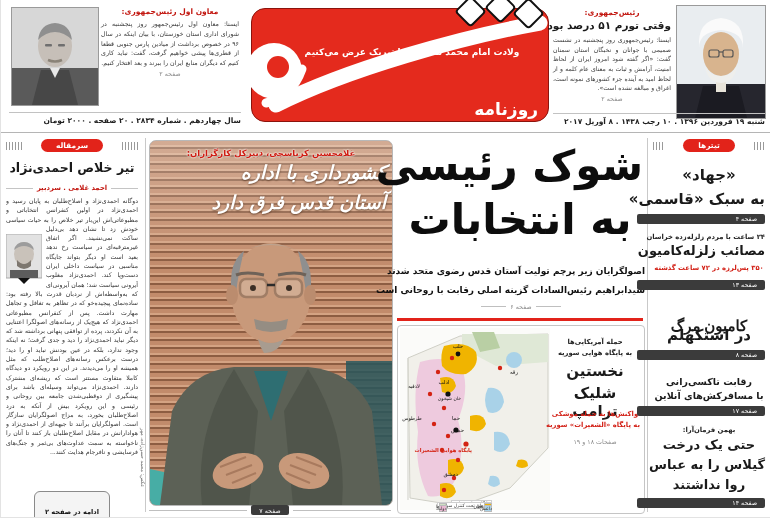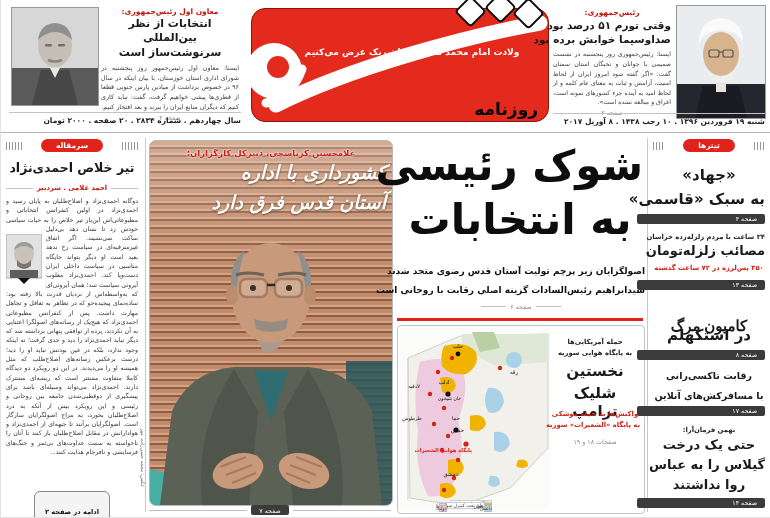--- a/index.html
+++ b/index.html
@@ -15,21 +15,21 @@
   .just{text-align:justify;}
   .kicker-red{color:#c2160f;font-weight:bold;}
   .body-sm{font-size:6.3px;line-height:1.55;color:#3a3a3a;}
   
   .mast-box{position:absolute;left:250px;top:8px;width:296px;height:112px;background:#e42a1d;
     border:1px solid #8c130c;border-radius:14px;}
   .mast-dot{position:absolute;width:19px;height:19px;background:#fff;border:2.5px solid #111;
     border-radius:4px;transform:rotate(45deg);}
   .mast-congrats{position:absolute;top:38px;left:50px;right:26px;color:#fff;font-size:9px;
     font-weight:bold;text-align:center;}
-  .mast-rooznameh{position:absolute;bottom:2px;right:10px;color:#000000;font-size:17px;font-weight:bold;}
+  .mast-rooznameh{position:absolute;bottom:2px;right:10px;color:#ffffff;font-size:17px;font-weight:bold;}
   
   .pillrow{position:absolute;display:flex;align-items:center;justify-content:center;gap:19px;}
   .pill{background:#e2231a;color:#fff;font-size:7.5px;font-weight:bold;padding:2px 15px;
     border-radius:9px;white-space:nowrap;}
   .deco{width:16px;height:8px;background:repeating-linear-gradient(90deg,#9a9a9a 0 1px,transparent 1px 3px);}
   
   .pagerow{position:absolute;display:flex;align-items:center;gap:4px;}
   .pagerow .ln{flex:1;height:1px;background:#bfbfbf;}
   .pagebox{background:#3b3b3b;color:#fff;font-size:6.3px;padding:1.5px 8px;border-radius:2px;white-space:nowrap;}
   .pageplain{color:#8a8a8a;font-size:6.3px;white-space:nowrap;}
@@ -91,24 +91,20 @@
       <path d="M38,60 L43,70 L48,60 Z" fill="#e8e8e8"></path>
       <ellipse cx="43" cy="38" rx="17" ry="21" fill="#c6bfb8"></ellipse>
       <path d="M26,32 Q28,16 43,15 Q58,16 60,32 Q52,24 43,24 Q34,24 26,32 Z" fill="#8f8f8f"></path>
       <rect x="33" y="36" width="7" height="2.4" rx="1" fill="#6f6f6f"></rect>
       <rect x="46" y="36" width="7" height="2.4" rx="1" fill="#6f6f6f"></rect>
       <path d="M36,52 Q43,55 50,52" stroke="#8a8378" stroke-width="2.5" fill="none"></path>
     </svg>
   </div>
   <div class="abs" style="left:100px;top:7px;width:138px;">
     <div class="kicker-red center" style="font-size:7.5px;">معاون اول رئیس‌جمهوری:</div>
-    <div class="center" style="font-size:11px;font-weight:bold;line-height:1.3;margin-top:1px;">
-      <div>انتخابات از نظر بین‌المللی</div>
-      <div>سرنوشت‌ساز است</div>
-    </div>
     <div class="body-sm just" style="margin-top:3px;">ایسنا: معاون اول رئیس‌جمهور روز پنجشنبه در شورای اداری استان خوزستان، با بیان اینکه در سال ۹۶ در خصوص برداشت از میادین پارس جنوبی قطعا از قطری‌ها پیشی خواهیم گرفت، گفت: نباید کاری کنیم که دیگران منابع ایران را ببرند و بعد افتخار کنیم.</div>
     <div class="center pageplain" style="margin-top:2px;">صفحه ۲</div>
   </div>
   <div class="hline" style="left:8px;top:112px;width:232px;"></div>
   <div class="abs topline" style="left:8px;top:116px;width:232px;text-align:right;">سال چهاردهم . شماره ۲۸۳۴ . ۲۰ صفحه . ۲۰۰۰ تومان</div>
 
   <div class="mast-box">
     <svg class="abs" style="left:0;top:0;overflow:visible;" width="296" height="112" viewBox="0 0 296 112">
       <path d="M288,14 C210,28 95,60 24,96" stroke="#fff" stroke-width="15" stroke-linecap="round" fill="none"></path>
       <circle cx="22" cy="62" r="28" fill="#fff"></circle>
@@ -133,21 +129,20 @@
       <path d="M28,60 Q30,76 44,77 Q58,76 60,60 Q56,70 44,70 Q32,70 28,60 Z" fill="#efefec"></path>
       <rect x="32" y="44" width="10" height="7" rx="2" fill="none" stroke="#555" stroke-width="1.2"></rect>
       <rect x="46" y="44" width="10" height="7" rx="2" fill="none" stroke="#555" stroke-width="1.2"></rect>
       <line x1="42" y1="46" x2="46" y2="46" stroke="#555" stroke-width="1.2"></line>
     </svg>
   </div>
   <div class="abs" style="left:552px;top:8px;width:118px;">
     <div class="kicker-red center" style="font-size:7.5px;">رئیس‌جمهوری:</div>
     <div class="center" style="font-size:10.5px;font-weight:bold;line-height:1.35;margin-top:1px;white-space:nowrap;">
       <div>وقتی تورم ۵۱ درصد بود</div>
-      <div>صداوسیما خوابش برده بود</div>
     </div>
     <div class="body-sm just" style="margin-top:3px;font-size:6.2px;">ایسنا: رئیس‌جمهوری روز پنجشنبه در نشست صمیمی با جوانان و نخبگان استان سمنان گفت: «اگر گفته شود امروز ایران از لحاظ امنیت، آرامش و ثبات به معنای عام کلمه و از لحاظ امید به آینده جزء کشورهای نمونه است، اغراق و مبالغه نشده است».</div>
     <div class="center pageplain" style="margin-top:2px;">صفحه ۲</div>
   </div>
   <div class="hline" style="left:552px;top:113px;width:212px;"></div>
   <div class="abs topline" style="left:552px;top:117px;width:212px;text-align:right;">شنبه ۱۹ فروردین ۱۳۹۶ . ۱۰ رجب ۱۴۳۸ . ۸ آوریل ۲۰۱۷</div>
 
   <div class="hline" style="left:0;top:132px;width:770px;background:#b5b5b5;"></div>
 
   <div class="vline" style="left:144px;top:138px;height:374px;"></div>
@@ -328,37 +323,37 @@
   <div class="rc">
     <span class="t15" style="top:28px;">«جهاد»</span>
     <span class="t15" style="top:52px;">به سبک «قاسمی»</span>
     <div class="pagerow" style="top:80px;width:112px;">
       <div class="ln"></div>
         <span class="pagebox">صفحه ۴</span>
         <div class="ln"></div>
     </div>
 
     <span class="k68" style="top:95px;">۲۴ ساعت با مردم زلزله‌زده خراسان</span>
-    <span class="t13" style="top:105px;">مصائب زلزله‌تومان</span>
+    <span class="t13" style="top:105px;">مصائب زلزله‌کامیون</span>
     <span class="red68" style="top:126px;">۳۵۰ پس‌لرزه در ۷۲ ساعت گذشته</span>
     <div class="pagerow" style="top:146px;width:112px;">
       <div class="ln"></div>
         <span class="pagebox">صفحه ۱۳</span>
         <div class="ln"></div>
     </div>
 
     <span class="t15" style="top:179px;font-family:Liberation Serif, serif;">کامیون مرگ</span>
     <span class="t15" style="top:188px;">در استکهلم</span>
     <div class="pagerow" style="top:216px;width:112px;">
       <div class="ln"></div>
         <span class="pagebox">صفحه ۸</span>
         <div class="ln"></div>
     </div>
 
-    <span class="t95" style="top:232px;">رقابت تاکسی‌رانی</span>
+    <span class="t95" style="top:238px;">رقابت تاکسی‌رانی</span>
     <span class="t95" style="top:252px;">با مسافرکش‌های آنلاین</span>
     <div class="pagerow" style="top:272px;width:112px;">
       <div class="ln"></div>
         <span class="pagebox">صفحه ۱۷</span>
         <div class="ln"></div>
     </div>
 
     <span class="k68" style="top:288px;">بهمن فرمان‌آرا:</span>
     <span class="t13" style="top:299px;">حتی یک درخت</span>
     <span class="t13" style="top:319px;">گیلاس را به عباس</span>

